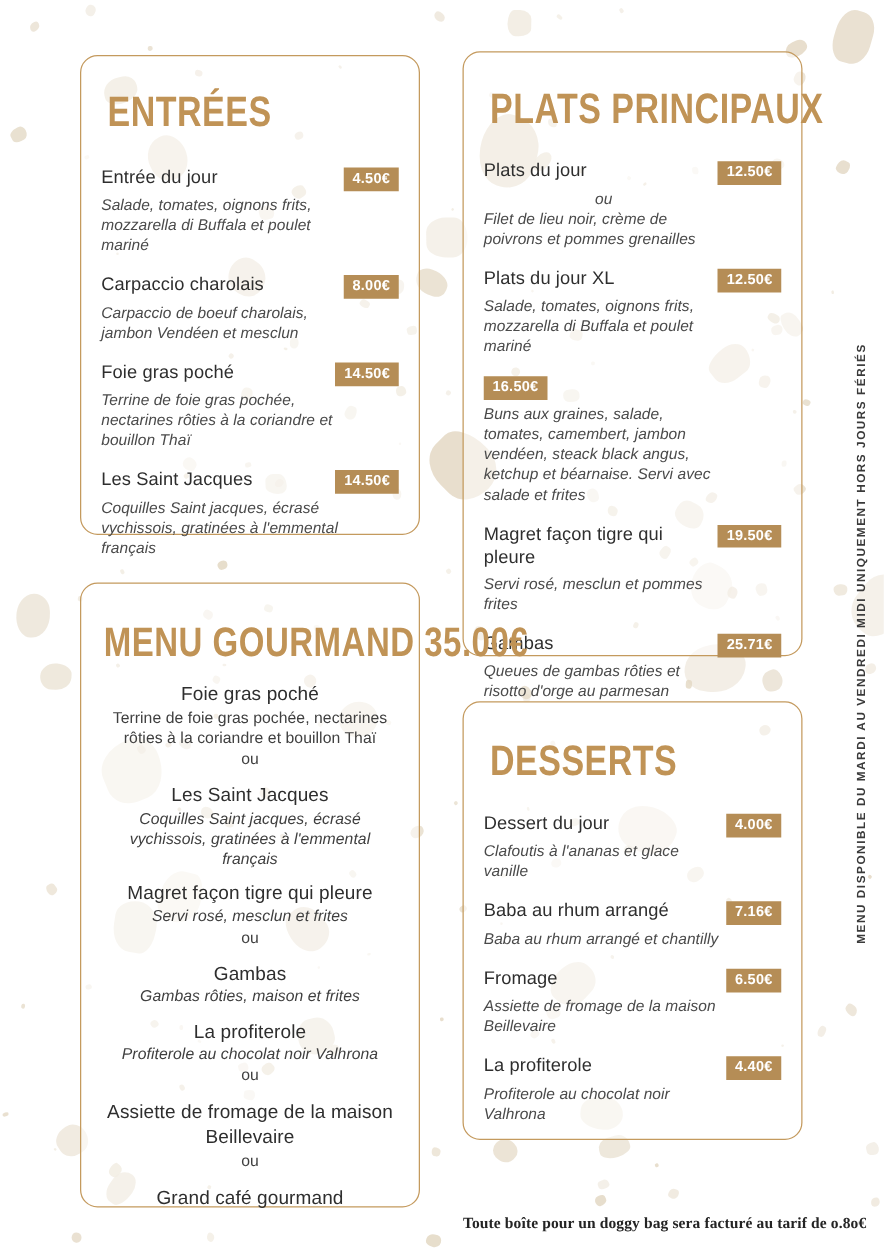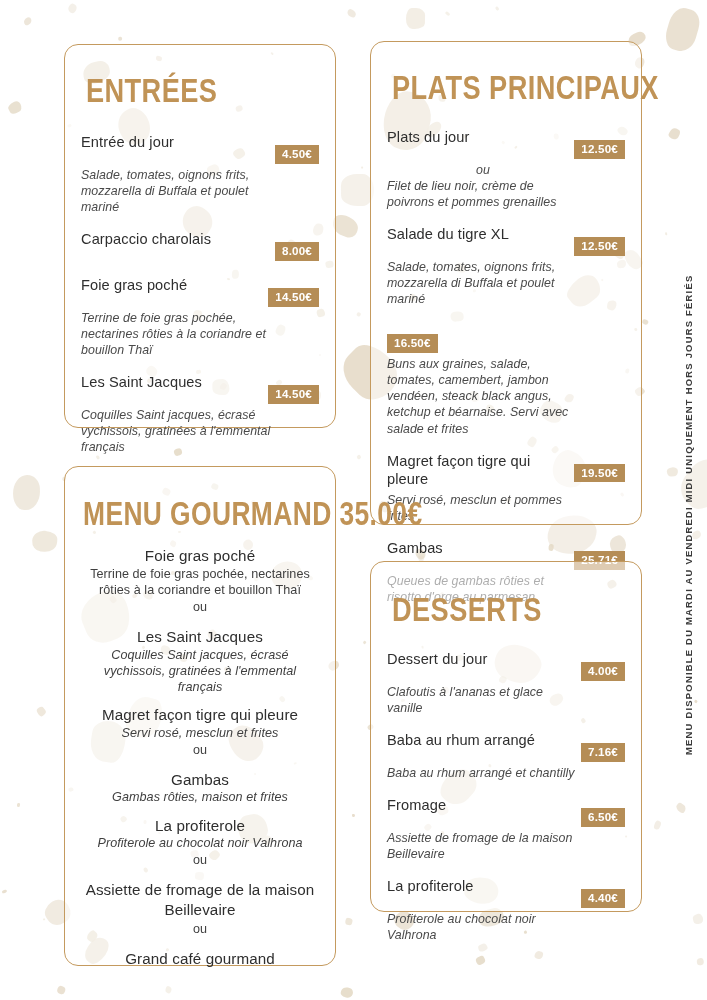--- a/index.html
+++ b/index.html
@@ -94,21 +94,21 @@
   .price-badge {
     flex: 0 0 auto;
     background: #b58d56;
     color: #ffffff;
     font-size: 11.6px;
     font-weight: 700;
     letter-spacing: .2px;
     padding: 3px 7px 3px 7px;
     line-height: 1.1;
     white-space: nowrap;
-    margin-top: 12px;
+    margin-top: 1px;
   }
   .item-desc {
     font-size: 12.4px;
     font-style: italic;
     color: #4a4a4a;
     line-height: 1.3;
     margin-top: 3px;
     padding-right: 46px;
     letter-spacing: .05px;
   }
@@ -366,20 +366,21 @@
               <div class="item-name">Entrée du jour</div>
               <div class="price-badge">4.50€</div>
             </div>
             <div class="item-desc">Salade, tomates, oignons frits, mozzarella di Buffala et poulet mariné</div>
           </div>
           <div class="item">
             <div class="item-head">
               <div class="item-name">Carpaccio charolais</div>
               <div class="price-badge">8.00€</div>
             </div>
+            <div class="item-desc">Carpaccio de boeuf charolais, jambon Vendéen et mesclun</div>
           </div>
           <div class="item">
             <div class="item-head">
               <div class="item-name">Foie gras poché</div>
               <div class="price-badge">14.50€</div>
             </div>
             <div class="item-desc">Terrine de foie gras pochée, nectarines rôties à la coriandre et bouillon Thaï</div>
           </div>
           <div class="item">
             <div class="item-head">
@@ -399,21 +400,21 @@
           <div class="item">
             <div class="item-head">
               <div class="item-name">Plats du jour</div>
               <div class="price-badge">12.50€</div>
             </div>
             <div class="item-desc" style="text-align: center; padding-right: 46px;">ou</div>
             <div class="item-desc" style="margin-top: 0px;">Filet de lieu noir, crème de poivrons et pommes grenailles</div>
           </div>
           <div class="item">
             <div class="item-head">
-              <div class="item-name">Salade du tigre XL</div>
+              <div class="item-name">Plats du jour XL</div>
               <div class="price-badge">12.50€</div>
             </div>
             <div class="item-desc">Salade, tomates, oignons frits, mozzarella di Buffala et poulet mariné</div>
           </div>
           <div class="item">
             <div class="item-head">
               <div class="price-badge">16.50€</div>
             </div>
             <div class="item-desc">Buns aux graines, salade, tomates, camembert, jambon vendéen, steack black angus, ketchup et béarnaise. Servi avec salade et frites</div>
           </div>
@@ -504,14 +505,15 @@
               <div class="price-badge">4.40€</div>
             </div>
             <div class="item-desc">Profiterole au chocolat noir Valhrona</div>
           </div>
         </div>
     </div>
   </section>
 
   <div id="side-note">MENU DISPONIBLE DU MARDI AU VENDREDI MIDI UNIQUEMENT HORS JOURS FÉRIÉS</div>
 
+  <div id="footnote">Toute boîte pour un doggy bag sera facturé au tarif de o.8o€</div>
 
 </div>
 
 </body></html>

